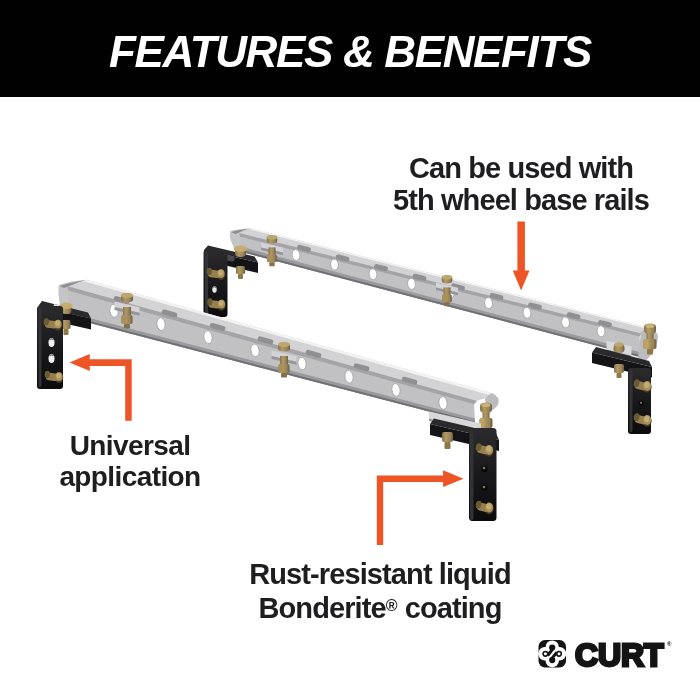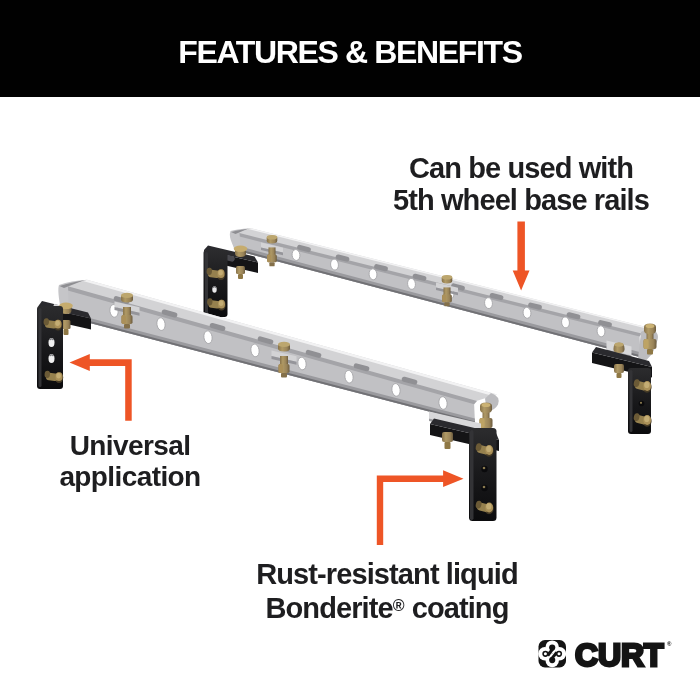--- a/index.html
+++ b/index.html
@@ -1,18 +1,18 @@
 <!DOCTYPE html>
 <html><head>
 <meta charset="utf-8">
 <style>
 html,body{margin:0;padding:0;width:700px;height:700px;background:#fff;overflow:hidden;}
 body{font-family:"Liberation Sans",sans-serif;position:relative;}
 .hdr{position:absolute;left:0;top:0;width:700px;height:97px;background:#010101;display:flex;align-items:center;justify-content:center;}
-.hdr span{color:#fff;font-weight:bold;font-size:32px;letter-spacing:-1.35px;white-space:nowrap;padding-top:7px;}
+.hdr span{color:#fff;font-weight:bold;font-size:44px;letter-spacing:-1.35px;white-space:nowrap;padding-top:7px;font-style:italic;}
 .lbl{position:absolute;color:#1e1e20;font-weight:bold;text-align:center;width:600px;}
 svg{position:absolute;left:0;top:0;}
 </style>
 </head>
 <body>
 <div class="hdr">
     <span id="hdrtext">FEATURES &amp; BENEFITS</span>
   </div>
 
 <svg width="700" height="700" viewBox="0 0 700 700">
@@ -228,13 +228,13 @@
   </g>
   <circle cx="545.4" cy="653.8" r="1.5" fill="#fff"></circle>
   <circle cx="559.0" cy="653.8" r="1.5" fill="#fff"></circle>
   <text x="575" y="665.5" font-family="Liberation Sans" font-weight="bold" font-size="32" fill="#141414" stroke="#141414" stroke-width="2.8" letter-spacing="-0.5" textLength="88">CURT</text>
   <text x="667" y="646" font-family="Liberation Sans" font-weight="bold" font-size="6" fill="#141414">®</text>
 </g>
 </svg>
 
 <div class="lbl" style="left:221px;top:152px;font-size:29px;line-height:32px;letter-spacing:-0.9px;">Can be used with<br>5th wheel base rails</div>
 <div class="lbl" style="left:-170px;top:430px;font-size:28px;line-height:31px;letter-spacing:-0.6px;">Universal<br>application</div>
-<div class="lbl" style="left:87px;top:558.5px;font-size:29px;line-height:31px;letter-spacing:-0.9px;">Rust-resistant liquid<br>Bonderite<span style="font-size:16px;vertical-align:7px;letter-spacing:0;">®</span> coating</div>
+<div class="lbl" style="left:80px;top:558.5px;font-size:29px;line-height:31px;letter-spacing:-0.9px;">Rust-resistant liquid<br>Bonderite<span style="font-size:16px;vertical-align:7px;letter-spacing:0;">®</span> coating</div>
 
 </body></html>

